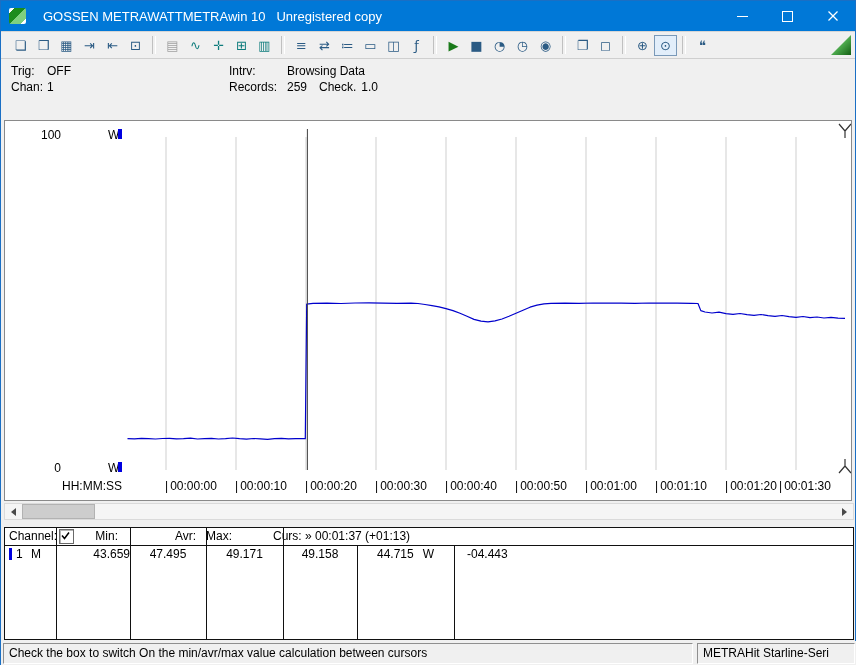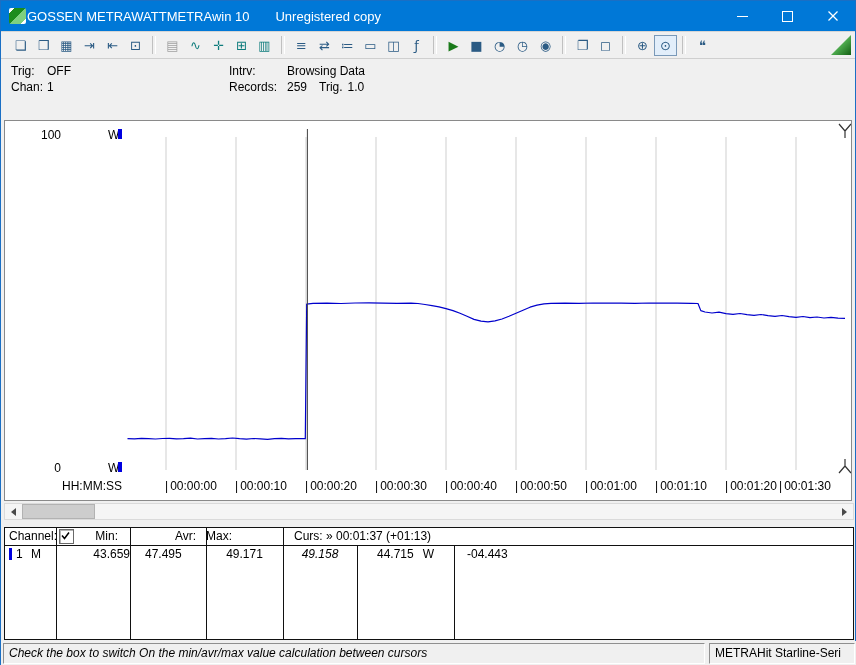--- a/index.html
+++ b/index.html
@@ -4,23 +4,23 @@
 <style>
   html,body{margin:0;padding:0;}
   body{width:856px;height:665px;position:relative;background:#f0f0f0;
        font-family:"Liberation Sans",sans-serif;font-size:12px;color:#000;overflow:hidden;}
   .window{position:absolute;inset:0;border:1px solid #1a6fc4;box-sizing:border-box;}
 
   
   .titlebar{height:30px;background:#0078d7;color:#fff;display:flex;align-items:center;font-size:13px;}
   .app-icon{width:17px;height:16px;margin-left:8px;border-radius:2px;
     background:linear-gradient(135deg,#ffffff 18%,#1c8c1c 18% 50%,#7fd07f 50% 82%,#ffffff 82%);}
-  .title-app{margin-left:1px;}
+  .title-app{margin-left:17px;}
   .title-doc{}
-  .title-note{margin-left:26px;}
+  .title-note{margin-left:11px;}
   .caption{margin-left:auto;display:flex;height:100%;}
   .cap{width:45px;display:flex;align-items:center;justify-content:center;}
   .w-min{width:11px;height:1px;background:#fff;}
   .w-max{width:9px;height:9px;border:1px solid #fff;}
 
   
   .menubar{height:22px;display:flex;align-items:center;padding-left:4px;background:#f0f0f0;}
   .menu-item{padding:2px 8px;}
   .menu-item u{text-underline-offset:2px;}
 
@@ -72,43 +72,43 @@
 
   
   .datatable{position:absolute;left:3px;top:526px;width:850px;height:113px;box-sizing:border-box;
              background:#fff;border:1px solid #111;}
   .t-header{position:absolute;top:0;left:0;right:0;height:17px;border-bottom:1px solid #111;}
   .th{position:absolute;top:1px;}
   .th-channel{left:4px;}
   .th-min{left:51px;width:62px;text-align:right;}
   .th-avr{left:125px;width:66px;text-align:right;}
   .th-max{left:201px;width:67px;}
-  .th-curs{left:289px;}
+  .th-curs{left:268px;}
   .t-checkbox{position:absolute;left:54px;top:1px;width:13px;height:13px;background:#fff;
               border:1px solid #6a6a6a;box-shadow:inset 1px 1px 0 #b5b5b5;}
   .tv{position:absolute;top:0;width:1px;height:111px;background:#111;}
   .tv2{position:absolute;top:17px;width:1px;height:94px;background:#111;}
   .t-row{position:absolute;top:18px;left:0;right:0;height:16px;}
   .td{position:absolute;top:1px;}
   .ch-bar{position:absolute;left:4px;top:2px;width:3px;height:12px;background:#0000e0;}
   .td-ch{left:11px;} .td-mode{left:26px;}
   .td-min{left:51px;width:74px;text-align:right;}
-  .td-avr{left:140px;width:76px;}
+  .td-avr{left:125px;width:76px;text-align:center;}
   .td-max{left:201px;width:77px;text-align:center;}
-  .td-c1{left:278px;width:74px;text-align:center;font-style:italic;}
+  .td-c1{left:278px;width:74px;text-align:center;}
   .td-c2{left:352px;width:97px;display:flex;justify-content:center;gap:9px;}
   .td-delta{left:462px;}
 
   
   .statusbar{position:absolute;left:0;top:640px;width:856px;height:25px;box-sizing:border-box;
              display:flex;gap:4px;padding:2px;background:#f0f0f0;}
   .sb-cell{border:1px solid;border-color:#8f8f8f #ffffff #ffffff #8f8f8f;background:#f0f0f0;
            padding:1px 5px;line-height:17px;white-space:nowrap;overflow:hidden;box-sizing:border-box;}
-  .sb-left{flex:1;font-style:italic;}
-  .sb-right{width:146px;}
+  .sb-left{flex:1;}
+  .sb-right{width:158px;}
 </style>
 </head>
 <body>
 
 <div class="window">
 
   <div class="titlebar">
     <div class="app-icon"></div>
     <span class="title-app">GOSSEN METRAWATT</span>
     <span class="title-doc">METRAwin 10</span>
@@ -219,21 +219,21 @@
         <span class="tglyph">❝</span>
       </button>
     <div class="corner"></div>
   </div>
 
   <div class="statuspanel">
     <div class="sp-row"><span class="sp-l">Trig:</span><span>OFF</span></div>
     <div class="sp-row"><span class="sp-l">Chan:</span><span>1</span></div>
     <div class="sp-col2">
       <div class="sp-row"><span class="sp-l2">Intrv:</span><span>Browsing Data</span></div>
-      <div class="sp-row"><span class="sp-l2">Records:</span><span class="sp-rv">259</span><span>Trig.</span><span class="sp-iv">1.0</span></div>
+      <div class="sp-row"><span class="sp-l2">Records:</span><span class="sp-rv">259</span><span>Check.</span><span class="sp-iv">1.0</span></div>
     </div>
   </div>
 
   <div class="chartpanel">
     <svg class="plot-svg" width="846" height="379">
         <line x1="161" y1="16" x2="161" y2="349" stroke="#cfcfcf" stroke-width="1"></line>
         <line x1="231" y1="16" x2="231" y2="349" stroke="#cfcfcf" stroke-width="1"></line>
         <line x1="301" y1="16" x2="301" y2="349" stroke="#cfcfcf" stroke-width="1"></line>
         <line x1="371" y1="16" x2="371" y2="349" stroke="#cfcfcf" stroke-width="1"></line>
         <line x1="441" y1="16" x2="441" y2="349" stroke="#cfcfcf" stroke-width="1"></line>

